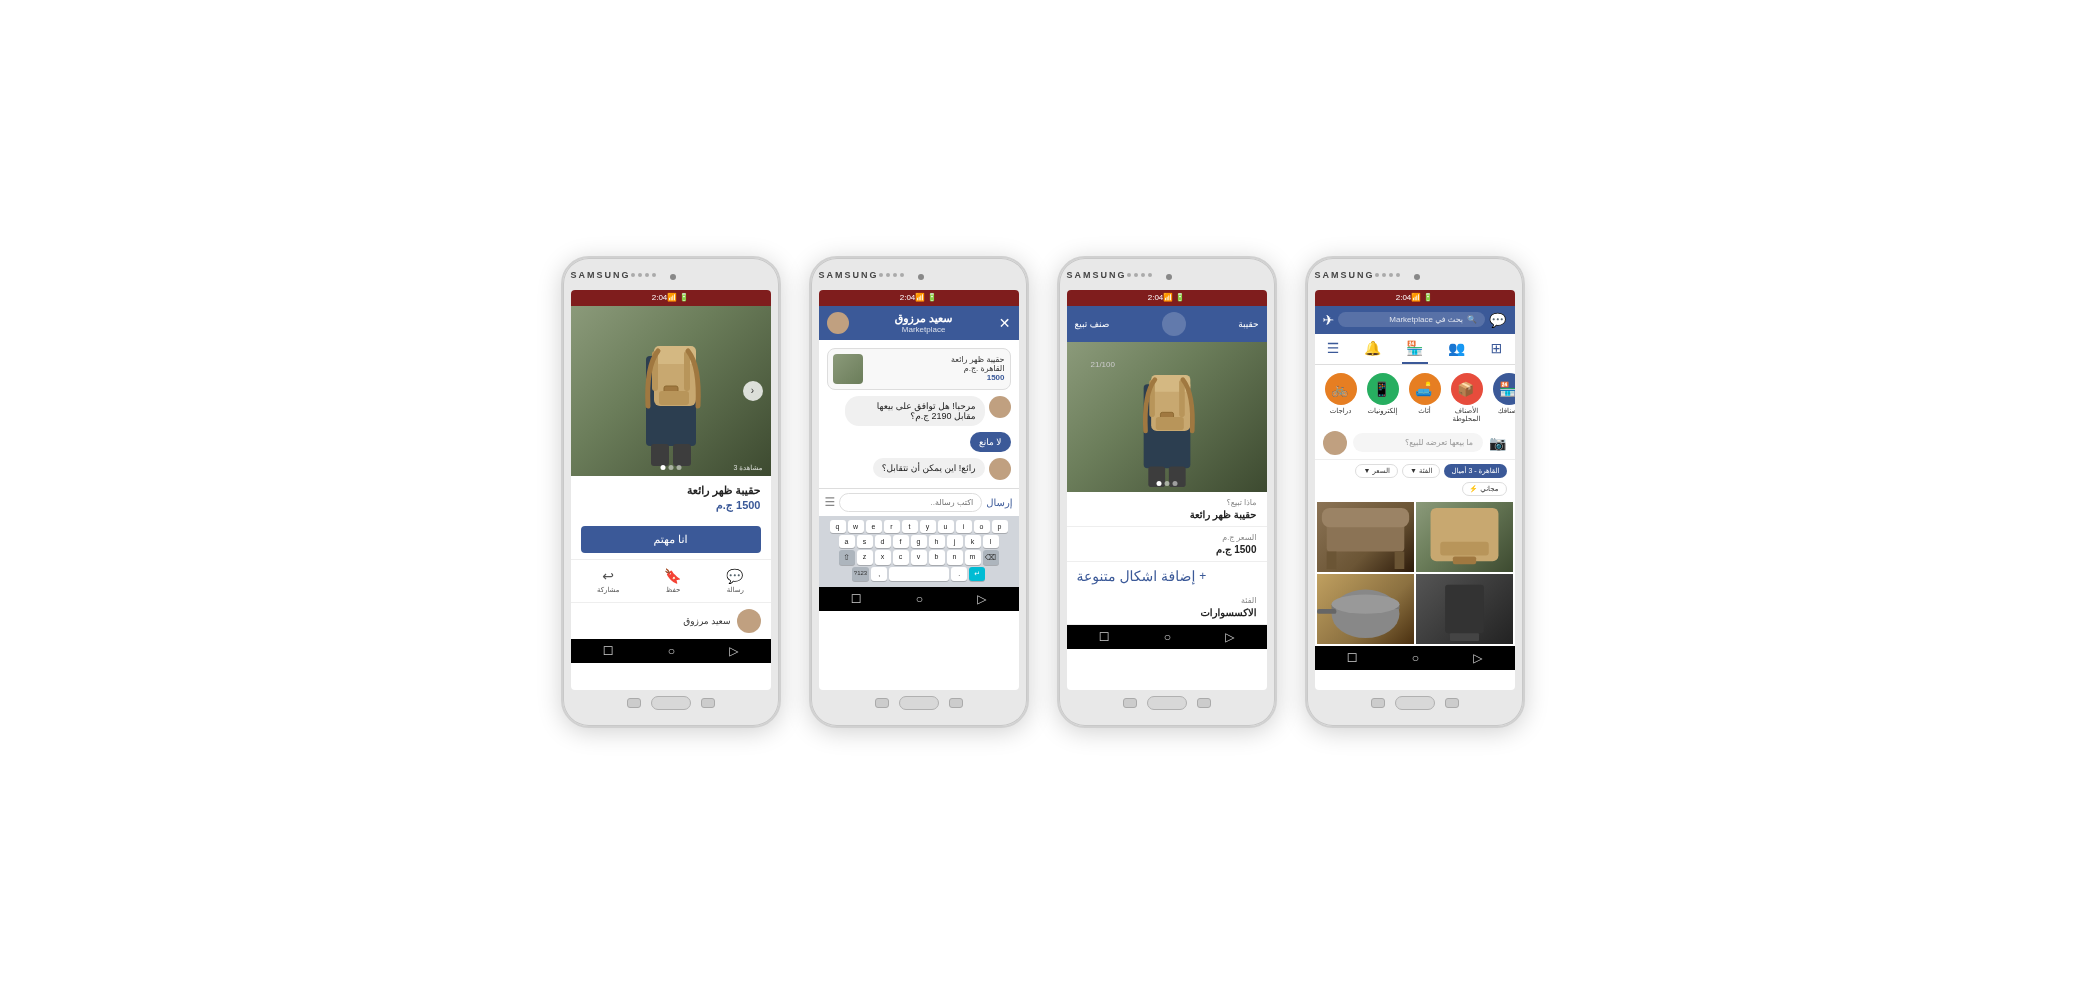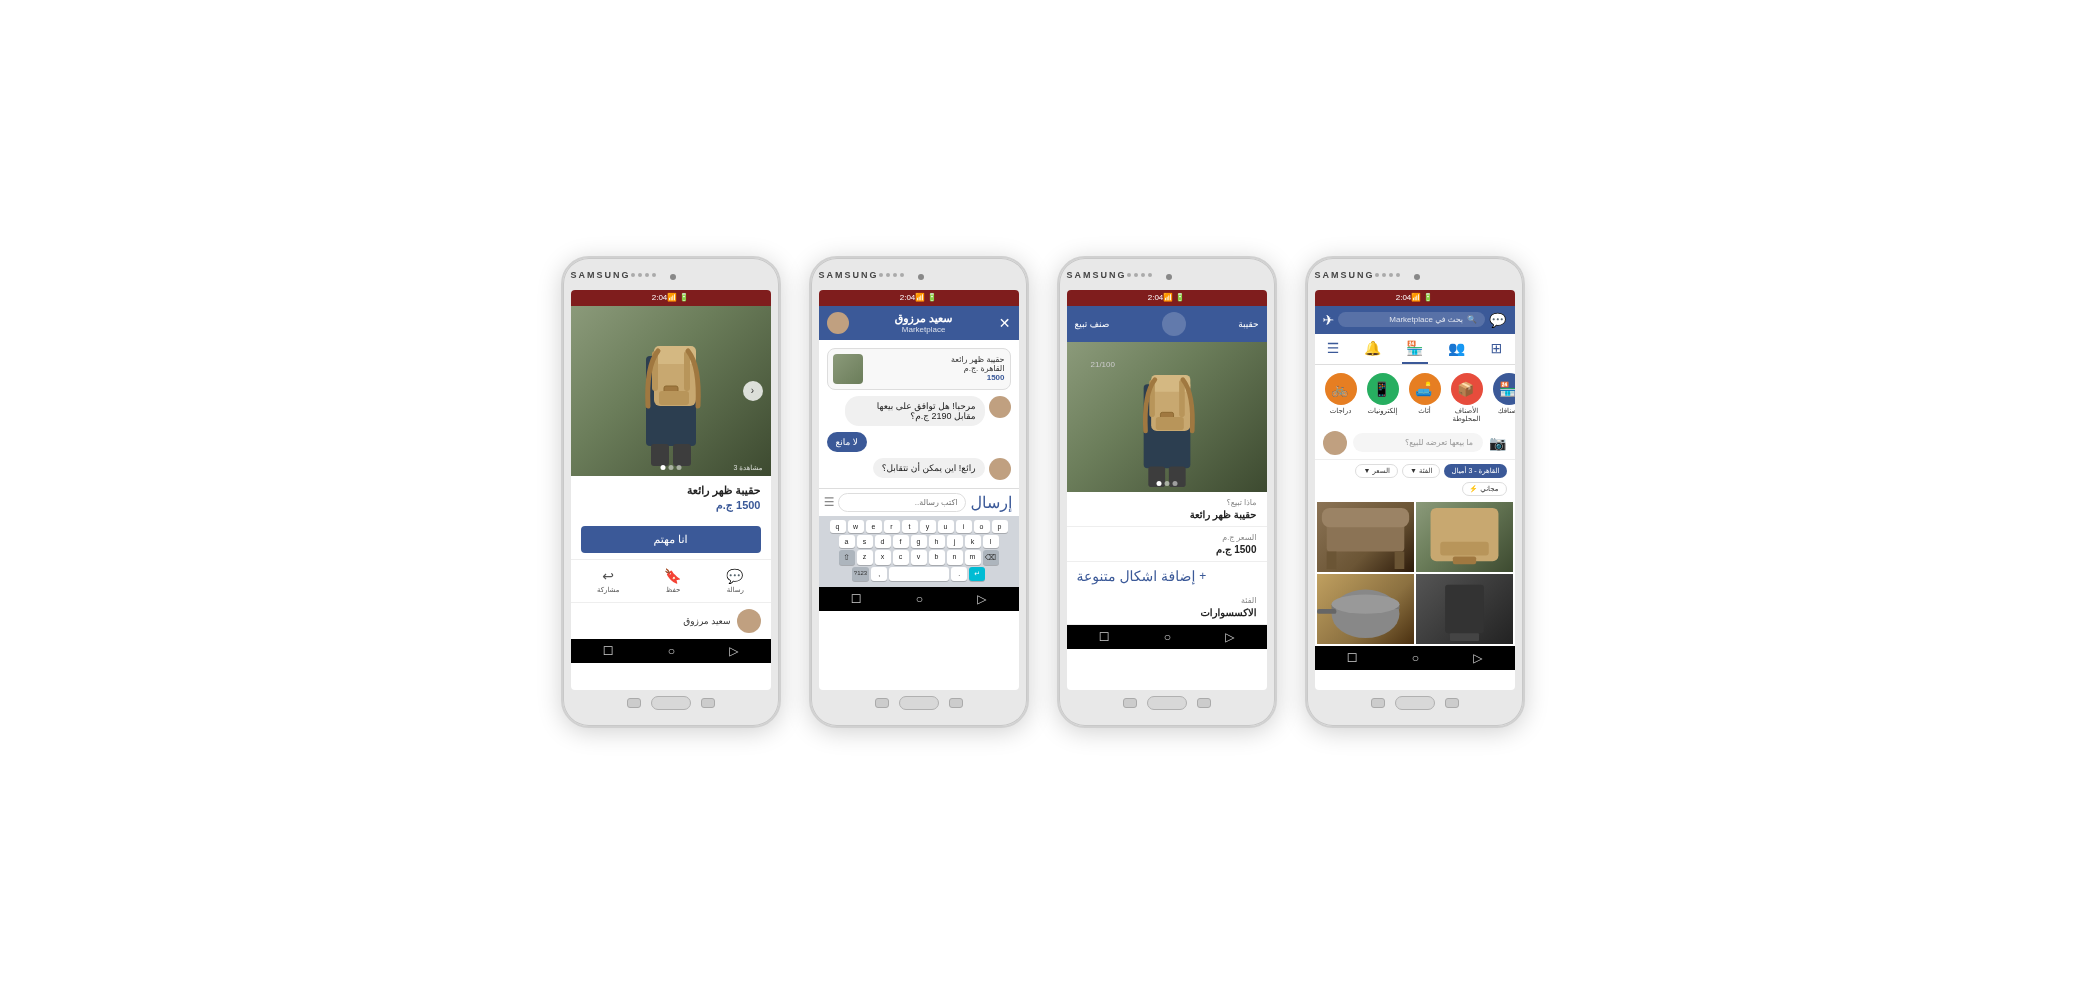--- a/index.html
+++ b/index.html
@@ -219,21 +219,21 @@
       min-height: 140px;
       background: #fff;
       direction: rtl;
     }
     .chat-msg-row {
       display: flex;
       align-items: flex-start;
       gap: 4px;
     }
     .chat-msg-row.sent { justify-content: flex-start; }
-    .chat-msg-row.received { justify-content: flex-end; }
+    .chat-msg-row.received { }
     .chat-avatar {
       width: 22px; height: 22px;
       border-radius: 50%;
       background: #c0a080;
       flex-shrink: 0;
     }
     .chat-bubble {
       background: #f0f0f0;
       border-radius: 14px;
       padding: 5px 9px;
@@ -273,21 +273,21 @@
     }
     .msg-input {
       flex: 1;
       border: 1px solid #ddd;
       border-radius: 16px;
       padding: 4px 8px;
       font-size: 8px;
       color: #999;
       direction: rtl;
     }
-    .send-btn { color: #3b5998; font-size: 16px; cursor: pointer; }
+    .send-btn { color: #3b5998; font-size: 10px; cursor: pointer; }
     .keyboard-area {
       background: #d1d5db;
       padding: 4px 2px;
     }
     .kb-row {
       display: flex;
       justify-content: center;
       gap: 2px;
       margin-bottom: 2px;
     }

